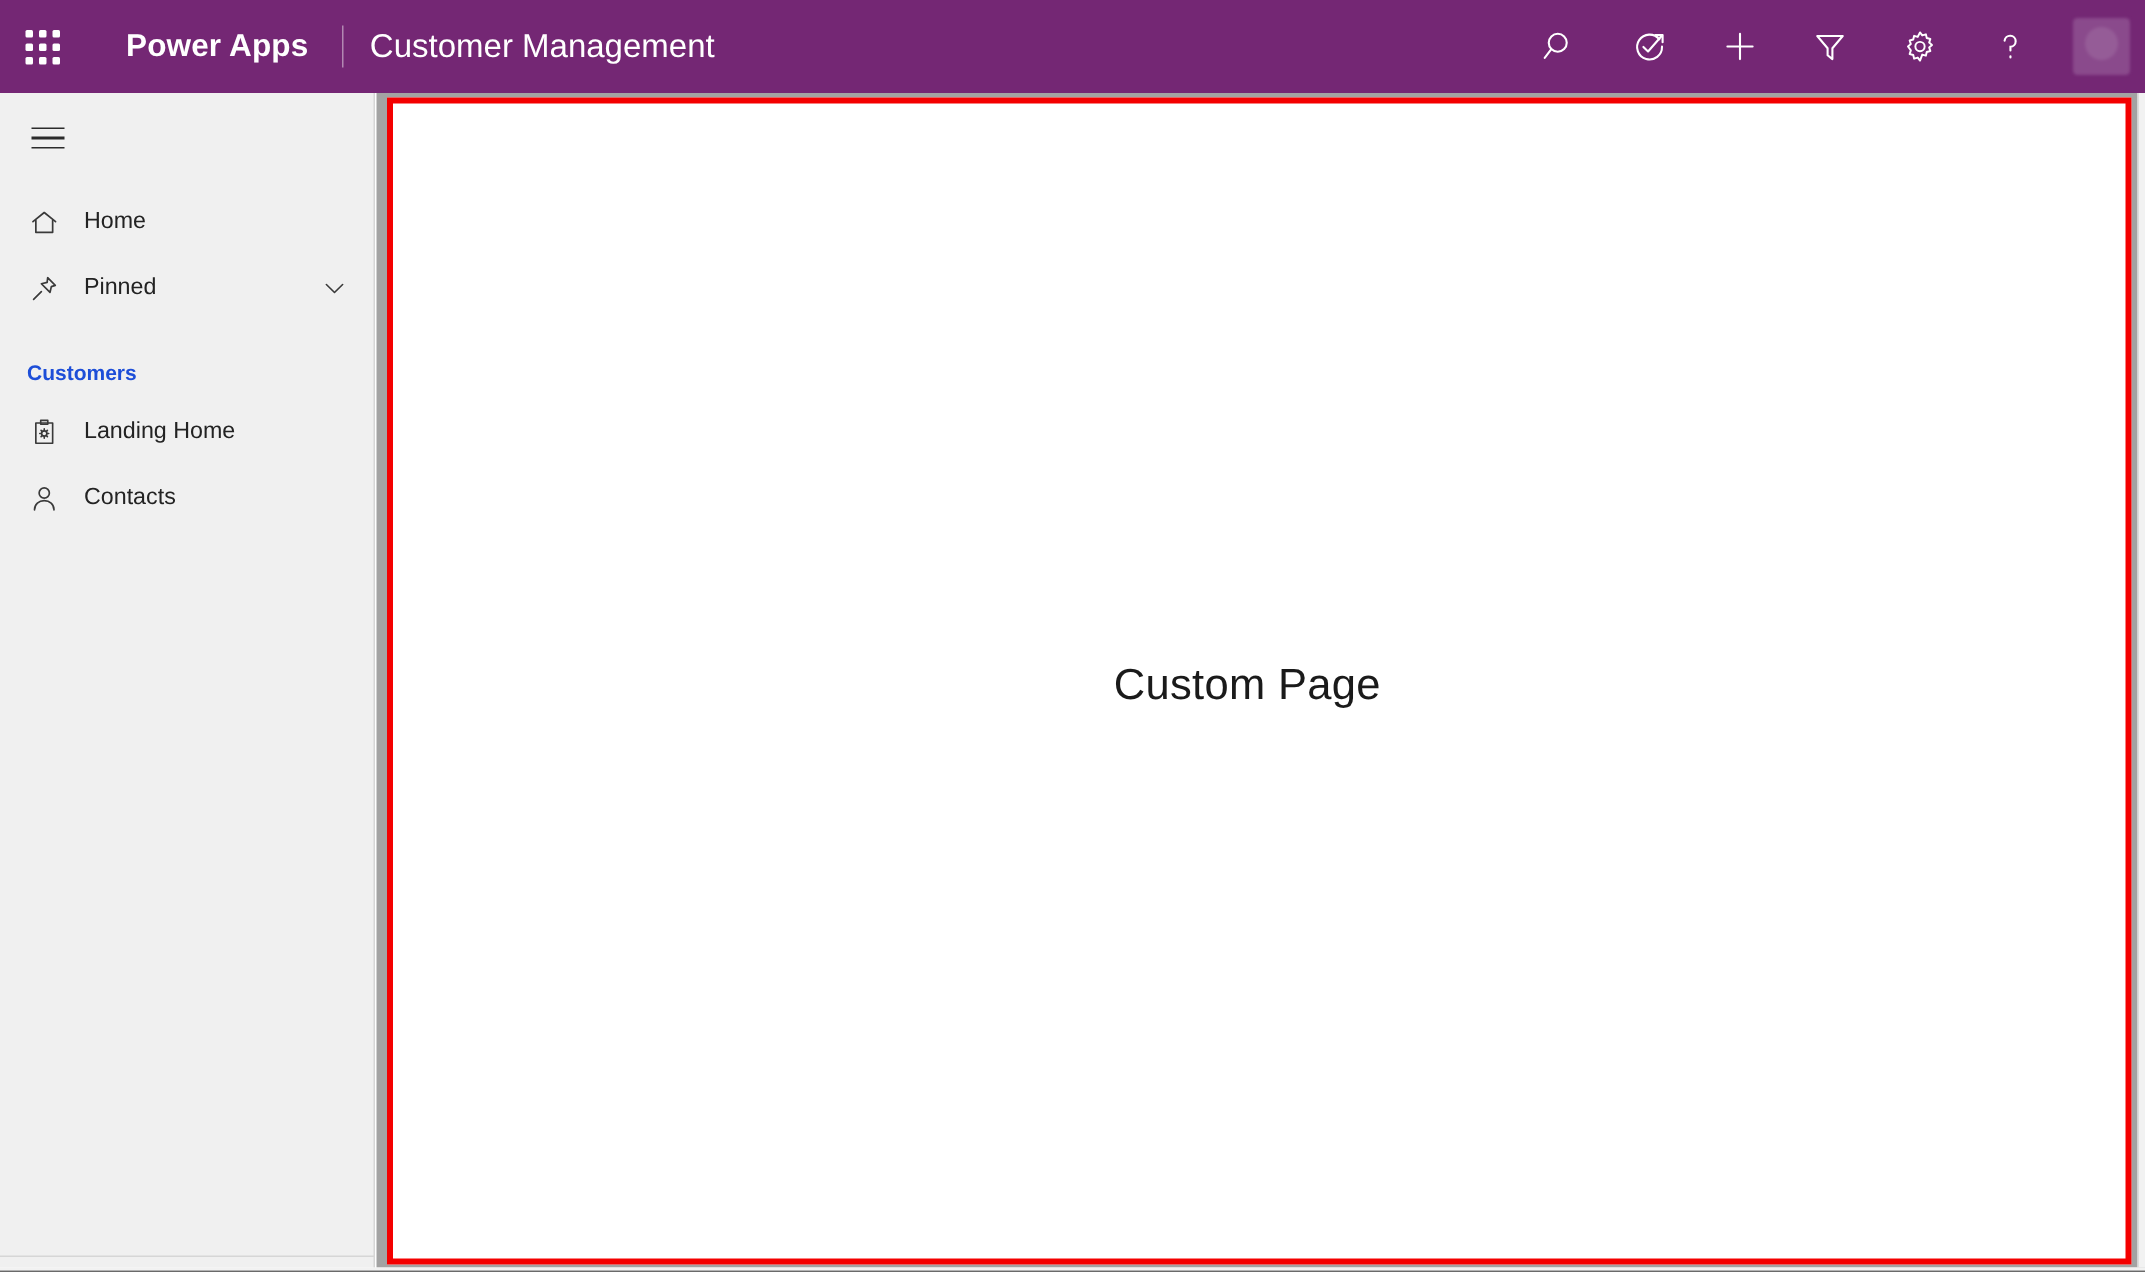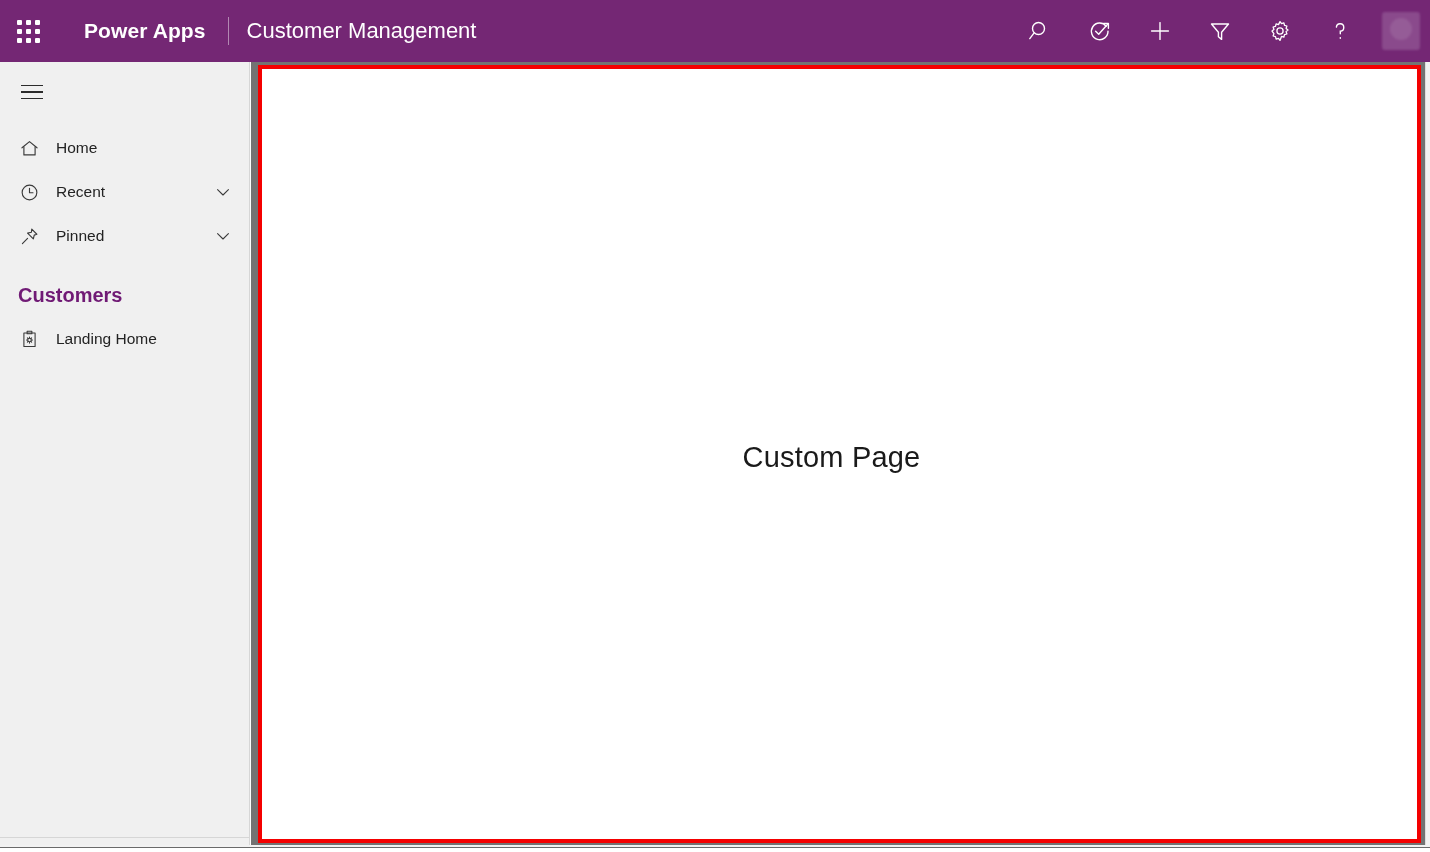--- a/index.html
+++ b/index.html
@@ -162,37 +162,37 @@
   .nav-chevron {
     margin-left: auto;
     width: 20px;
     height: 20px;
     display: flex;
     align-items: center;
     justify-content: center;
     cursor: pointer;
   }
   .group-title {
-    font-size: 20px;
+    font-size: 14px;
     font-weight: bold;
-    color: #701a75;
+    color: #1d4ed8;
     padding-left: 18px;
     margin-top: 26px;
     margin-bottom: 10px;
     white-space: nowrap;
   }
 
   
   .content-wrap {
     position: absolute;
     top: 62px;
     left: 251px;
     width: 1179px;
     height: 783px;
-    background: #737373;
+    background: #a3a3a3;
   }
   .content-frame {
     position: absolute;
     top: 3px;
     left: 7px;
     width: 1163px;
     height: 778px;
     background: #ffffff;
     border: 4px solid #f40000;
   }
@@ -345,34 +345,20 @@
       <div class="nav-item">
         <span class="nav-icon">
           <svg width="21" height="21" viewBox="0 0 24 24" fill="none" stroke="#3a3a3a" stroke-width="1.3" stroke-linejoin="round" stroke-linecap="round">
             <path d="M3.4 11.2 12 4.2l8.6 7"></path>
             <path d="M5.6 10.2v9.1h12.8v-9.1"></path>
           </svg>
         </span>
         <span class="nav-label">Home</span>
       </div>
 
-      <div class="nav-item">
-        <span class="nav-icon">
-          <svg width="21" height="21" viewBox="0 0 24 24" fill="none" stroke="#3a3a3a" stroke-width="1.3" stroke-linecap="round" stroke-linejoin="round">
-            <circle cx="12" cy="12" r="8.4"></circle>
-            <polyline points="12,7.1 12,12.3 16,12.3"></polyline>
-          </svg>
-        </span>
-        <span class="nav-label">Recent</span>
-        <span class="nav-chevron">
-          <svg width="20" height="20" viewBox="0 0 24 24" fill="none" stroke="#3a3a3a" stroke-width="1.3" stroke-linecap="round" stroke-linejoin="round">
-            <polyline points="5.5,9.2 12,15.6 18.5,9.2"></polyline>
-          </svg>
-        </span>
-      </div>
 
       <div class="nav-item">
         <span class="nav-icon">
           <svg width="21" height="21" viewBox="0 0 24 24" fill="none" stroke="#3a3a3a" stroke-width="1.3" stroke-linecap="round" stroke-linejoin="round">
             <path d="M14.6 3.6 20.4 9.4l-3.0 1.0-1.0 4.4-6.6-6.6 4.4-1.0z"></path>
             <line x1="9.8" y1="14.2" x2="3.9" y2="20.1"></line>
           </svg>
         </span>
         <span class="nav-label">Pinned</span>
         <span class="nav-chevron">
@@ -393,20 +379,29 @@
             <path d="M5.6 4.6h12.8v15.4H5.6z"></path>
             <path d="M9.3 2.6h5.4v2.9H9.3z"></path>
             <circle cx="12" cy="12.6" r="2.0"></circle>
             <path d="M12 9.1v1.1M12 15v1.1M8.6 12.6h1.1M14.3 12.6h1.1M9.6 10.2l.8.8M13.6 14.2l.8.8M14.4 10.2l-.8.8M10.4 14.2l-.8.8"></path>
           </svg>
         </span>
         <span class="nav-label">Landing Home</span>
       </div>
 
 
+      <div class="nav-item">
+        <span class="nav-icon">
+          <svg width="21" height="21" viewBox="0 0 24 24" fill="none" stroke="#3a3a3a" stroke-width="1.3" stroke-linecap="round" stroke-linejoin="round">
+            <circle cx="12" cy="7.6" r="3.9"></circle>
+            <path d="M4.6 20.4c0-4.2 3.3-6.9 7.4-6.9s7.4 2.7 7.4 6.9"></path>
+          </svg>
+        </span>
+        <span class="nav-label">Contacts</span>
+      </div>
     </div>
 
     <div class="sidebar-bottom-edge"></div>
   </div>
 
   <div class="content-wrap">
     <div class="content-frame">
       <div class="custom-page-label page-center-shift">Custom Page</div>
     </div>
   </div>

